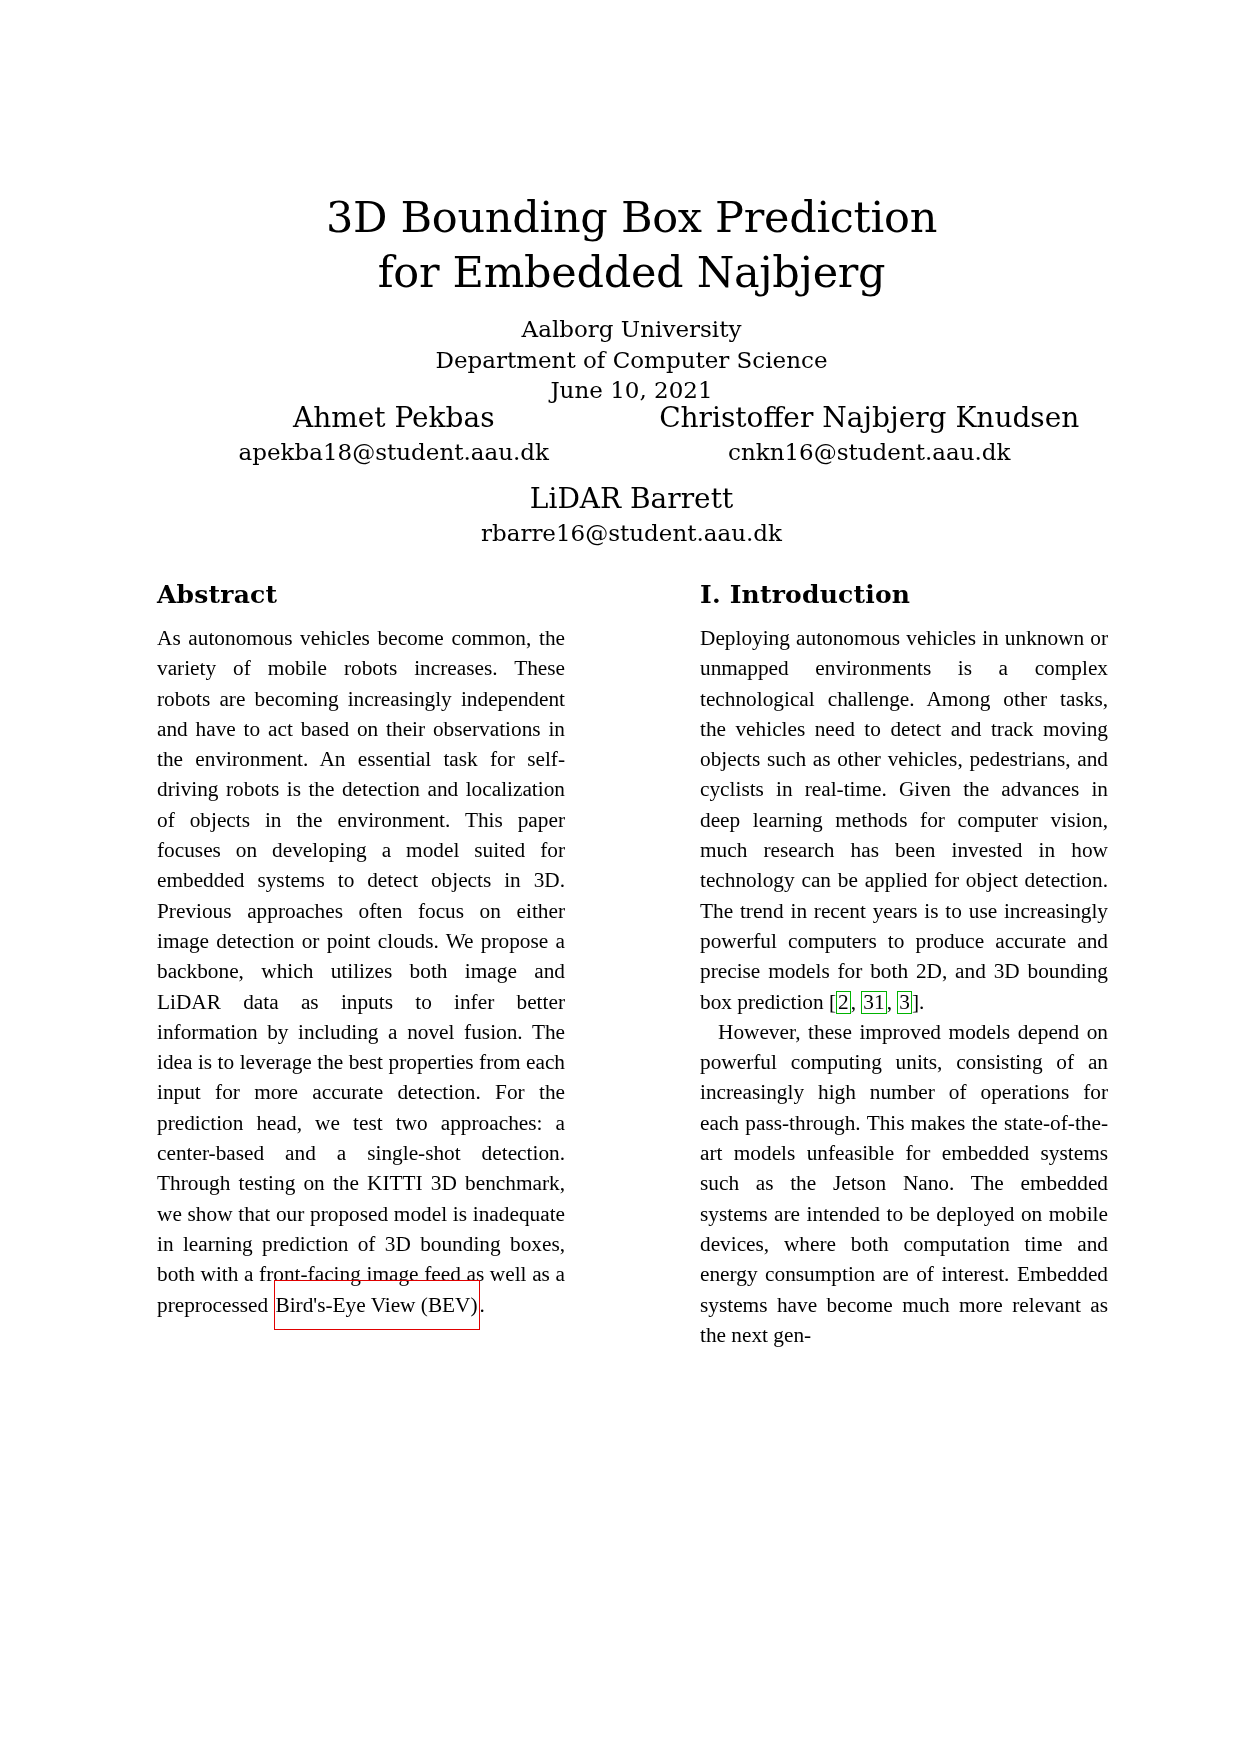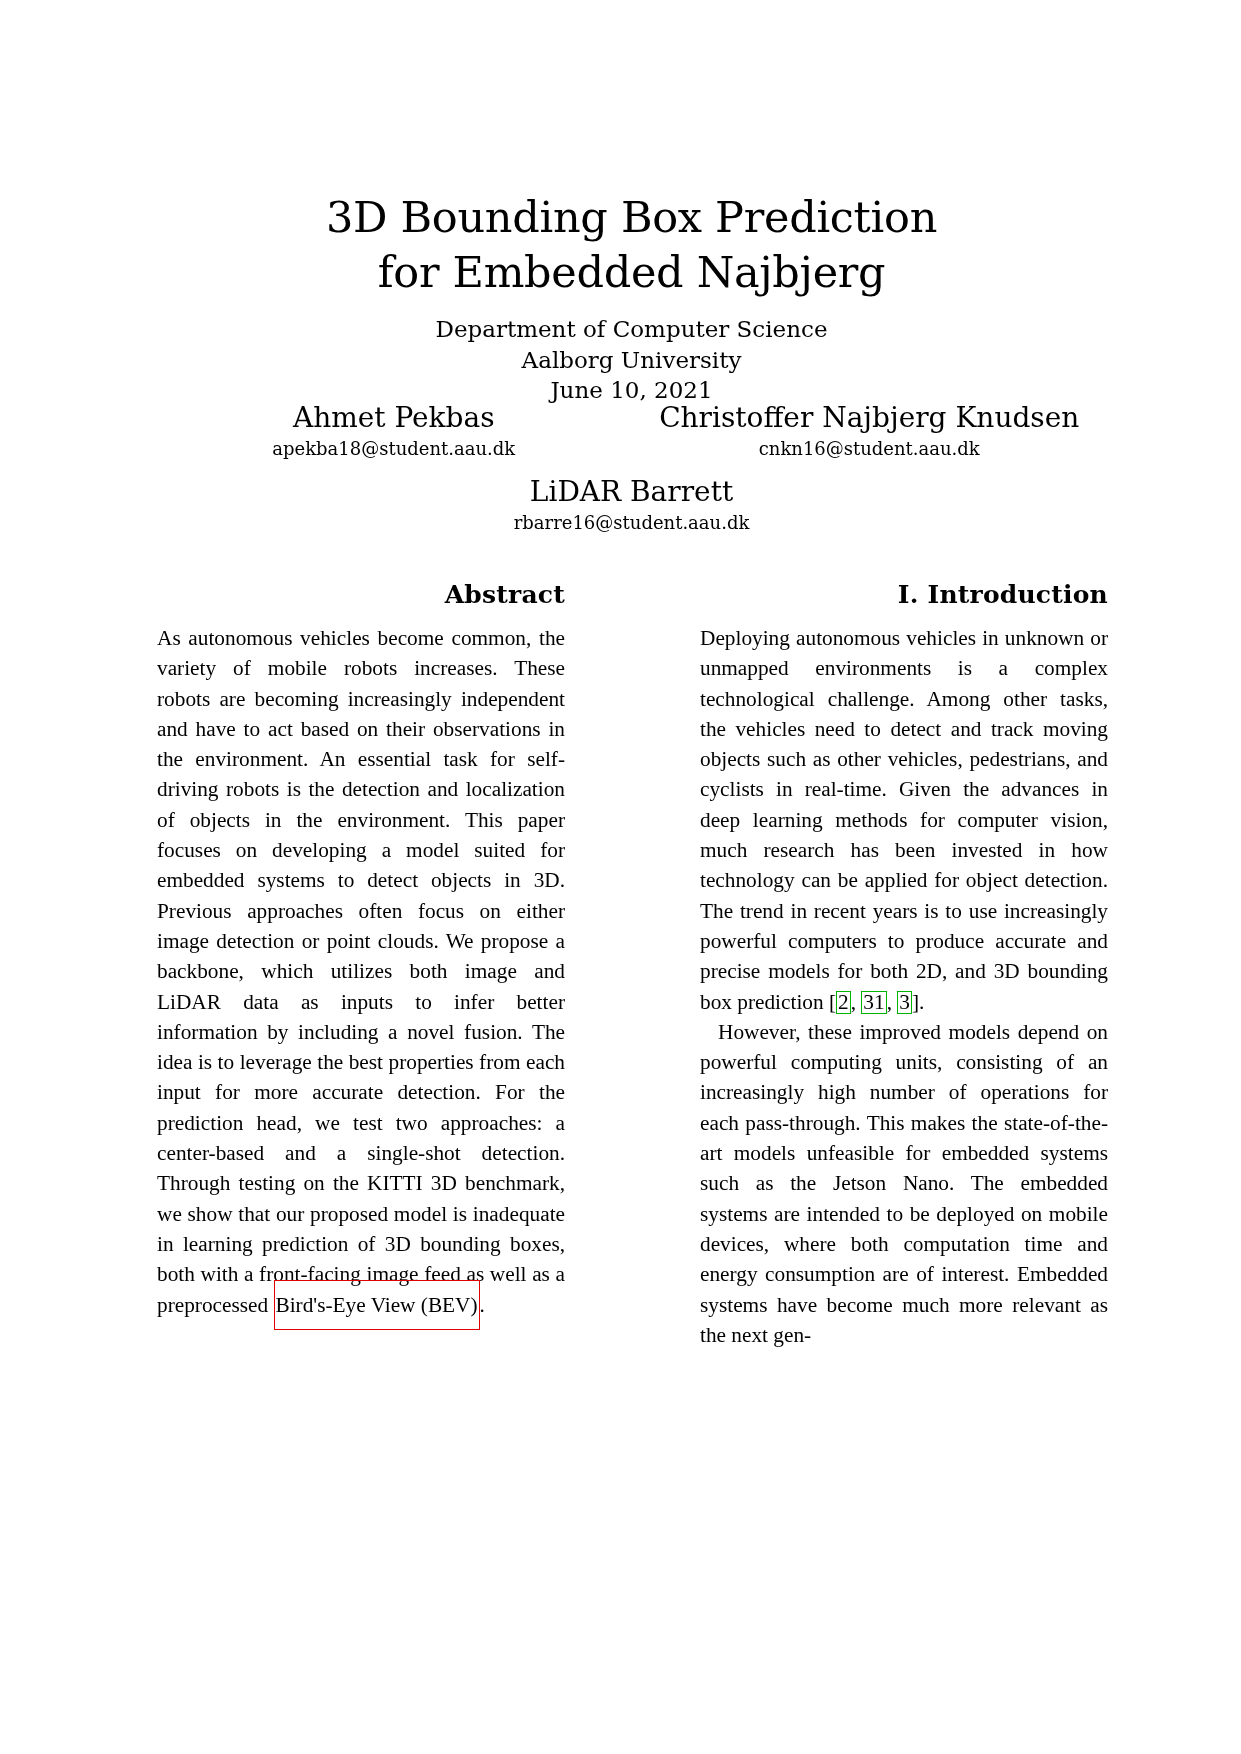--- a/index.html
+++ b/index.html
@@ -70,21 +70,21 @@
     width: 100%;
     margin-top: 13px;
   }
   .author-name {
     display: block;
     font-size: 28px;
     line-height: 1.32;
   }
   .author-email {
     display: block;
-    font-size: 18px;
+    font-size: 23px;
     line-height: 1.36;
   }
 
   
   .columns {
     position: absolute;
     left: 146px;
     top: 580px;
     width: 951px;
     display: flex;
@@ -93,21 +93,20 @@
   .col {
     width: 408px;
   }
   .section-heading {
     font-family: "DejaVu Serif", "Liberation Serif", serif;
     font-size: 25px;
     font-weight: bold;
     margin: 0 0 13px 0;
     line-height: 1.2;
     letter-spacing: 0.2px;
-    text-align: right;
   }
   .body-text {
     font-family: "Liberation Serif", "DejaVu Serif", serif;
     font-size: 21.3px;
     line-height: 30.3px;
     text-align: justify;
     text-justify: inter-word;
     margin: 0;
     hyphens: manual;
   }
@@ -137,22 +136,22 @@
 <body>
 
 <div class="page">
 
   <div class="title-block">
     <h1 class="paper-title">
       <span class="title-line">3D Bounding Box Prediction</span>
       <span class="title-line">for Embedded Najbjerg</span>
     </h1>
     <div class="affil-block">
+      <span class="affil-line">Aalborg University</span>
       <span class="affil-line">Department of Computer Science</span>
-      <span class="affil-line">Aalborg University</span>
       <span class="affil-line">June 10, 2021</span>
     </div>
   </div>
 
   <div class="authors">
     <div class="author-row">
       <div class="author-col">
         <span class="author-name">Ahmet Pekbas</span>
         <span class="author-email">apekba18@student.aau.dk</span>
       </div>

